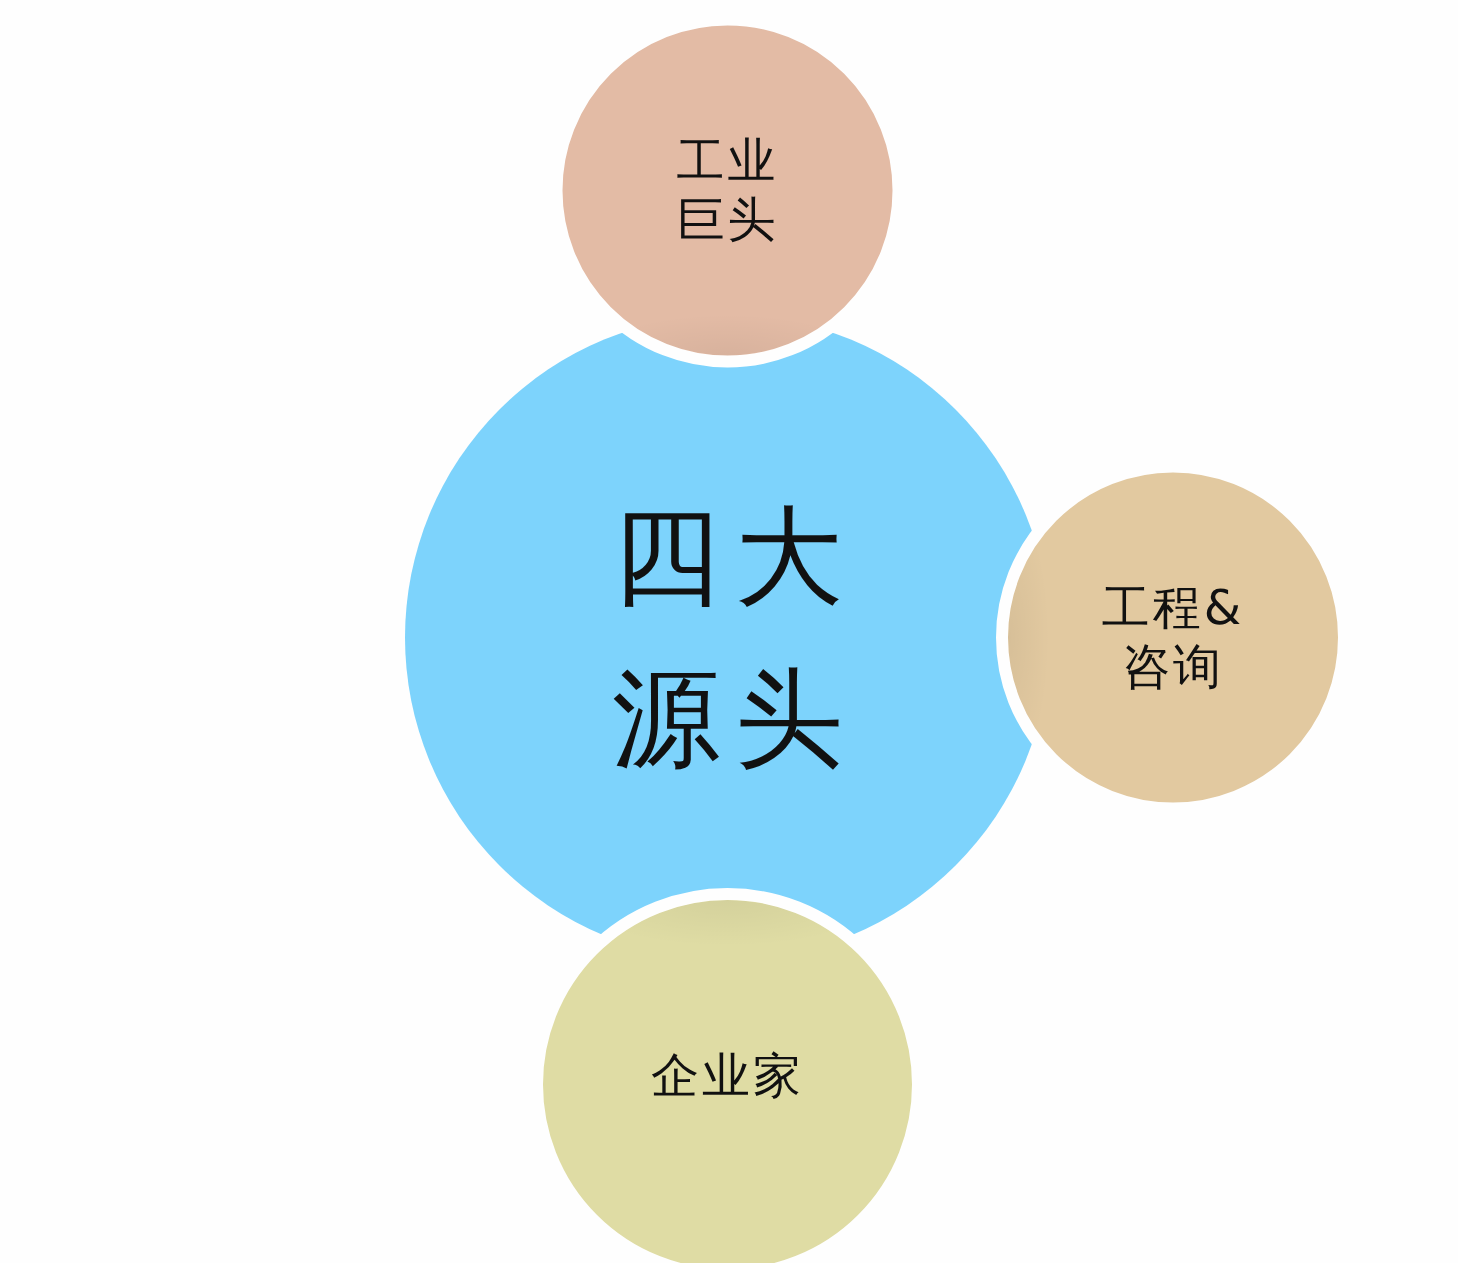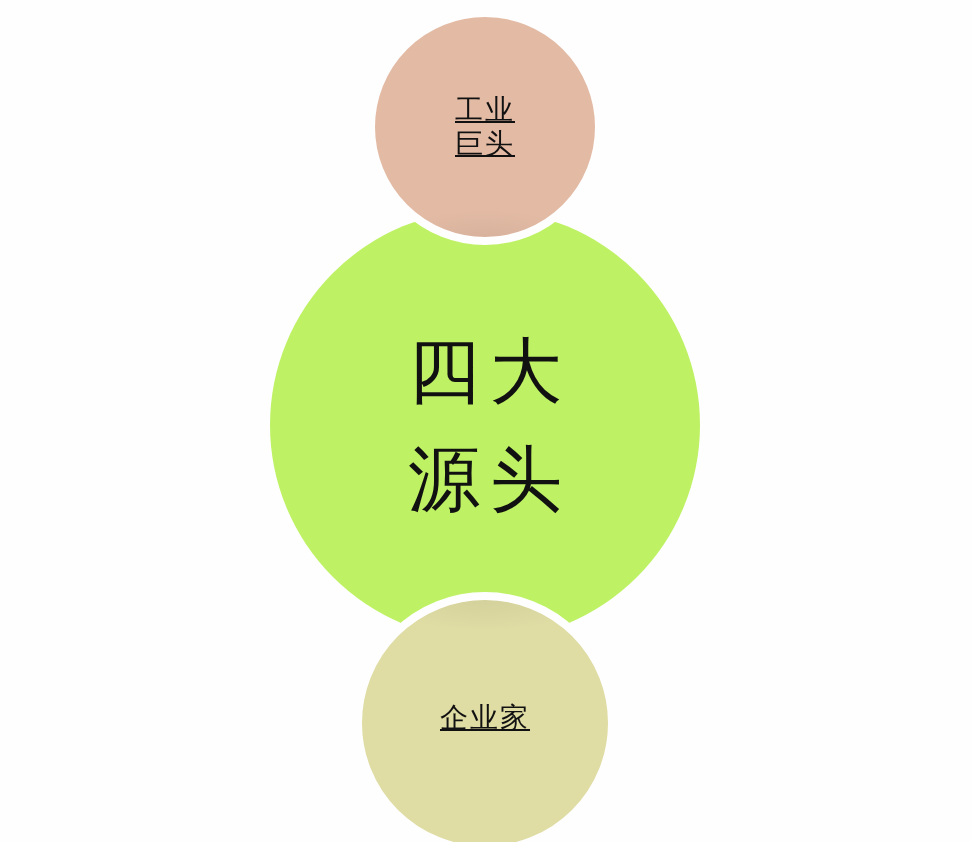--- a/index.html
+++ b/index.html
@@ -23,21 +23,21 @@
       position: absolute;
       border-radius: 50%;
       display: flex;
       align-items: center;
       justify-content: center;
       box-sizing: border-box;
     }
     .hub {
       left: 270px; top: 210px;
       width: 430px; height: 430px;
-      background: #bef264;
+      background: #7dd3fc;
       z-index: 1;
     }
     .node {
       border: 8px solid #fefefe;
       z-index: 2;
       overflow: hidden;
     }
     .node::after {
       content: "";
       position: absolute;
@@ -86,23 +86,22 @@
       line-height: 1.22;
     }
     .hub .label {
       font-size: 72px;
       letter-spacing: 10px;
       line-height: 1.5;
       padding-left: 10px;
     }
     .node .label {
       font-family: "DejaVu Sans", "Liberation Sans", sans-serif;
-      font-size: 28px;
+      font-size: 32px;
       letter-spacing: 2px;
-      text-decoration: underline;
     }
     .node-bottom .label {
       font-family: "DejaVu Serif", "Liberation Serif", serif;
       margin-top: -10px;
     }
   </style>
 </head>
 <body>
 
 <div class="canvas">
@@ -111,18 +110,22 @@
     <div class="label">四大
 源头</div>
   </div>
 
   <div class="circle node node-top">
     <div class="label">工业
 巨头</div>
   </div>
 
 
+  <div class="circle node node-right">
+    <div class="label">工程&amp;
+咨询</div>
+  </div>
 
   <div class="circle node node-bottom">
     <div class="label">企业家</div>
   </div>
 
 </div>
 
 </body></html>

